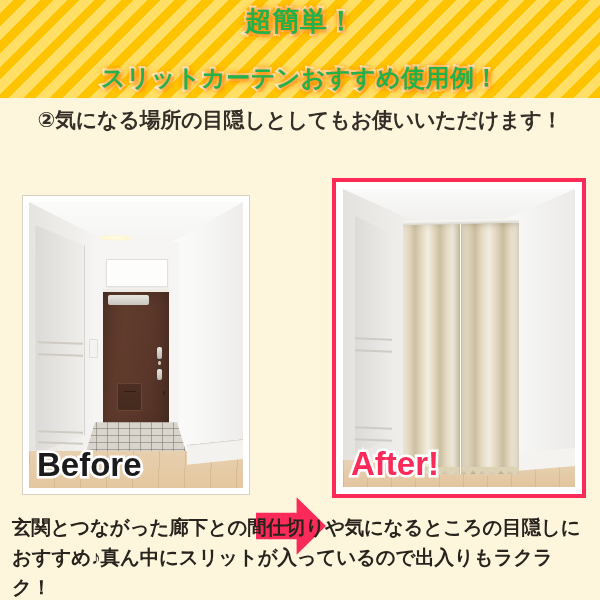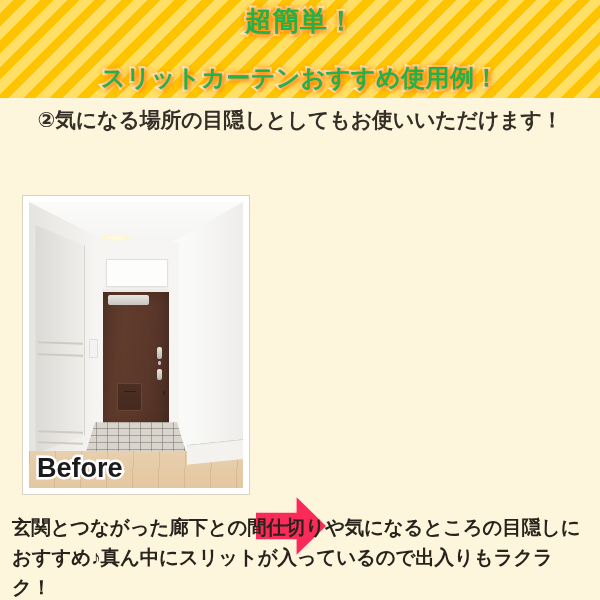--- a/index.html
+++ b/index.html
@@ -352,21 +352,21 @@
     width: 24%; height: 6%;
     background: #f4f3f0;
     transform: skewY(-5deg);
     transform-origin: right bottom;
   }
 
   
   .label {
     position: absolute;
     left: 8px; bottom: 4px;
-    font-size: 27px;
+    font-size: 33px;
     font-weight: bold;
     letter-spacing: 0px;
     z-index: 6;
     -webkit-text-stroke: 5px #ffffff;
     paint-order: stroke fill;
   }
   .label-before { color: #1b1b1b; }
   .label-after  { color: #fb2a58; }
 
   
@@ -431,18 +431,40 @@
           <div class="b-tile"></div>
           <div class="b-floor"></div>
           <div class="b-baseboard-r"></div>
         </div>
         <div class="label label-before">Before</div>
       </div>
     </div>
 
     <div class="arrow"></div>
 
+    <div class="frame frame-after">
+      <div class="photo">
+        <div class="hall2">
+          <div class="a-ceiling"></div>
+          <div class="a-wall-left"></div>
+          <div class="a-closet"></div>
+          <div class="a-closet-line m1"></div>
+          <div class="a-closet-line m2"></div>
+          <div class="a-closet-line m3"></div>
+          <div class="a-closet-line m4"></div>
+          <div class="a-wall-right"></div>
+          <div class="a-floor"></div>
+          <div class="a-baseboard"></div>
+          <div class="a-curtain a-curtain-left"></div>
+          <div class="a-curtain a-curtain-right"></div>
+          <div class="a-slit"></div>
+          <div class="a-hem"></div>
+          <div class="a-rail"></div>
+        </div>
+        <div class="label label-after">After!</div>
+      </div>
+    </div>
 
   </div>
 
   <div class="caption">玄関とつながった廊下との間仕切りや気になるところの目隠しにおすすめ♪真ん中にスリットが入っているので出入りもラクラク！</div>
 
 </div>
 
 </body></html>

